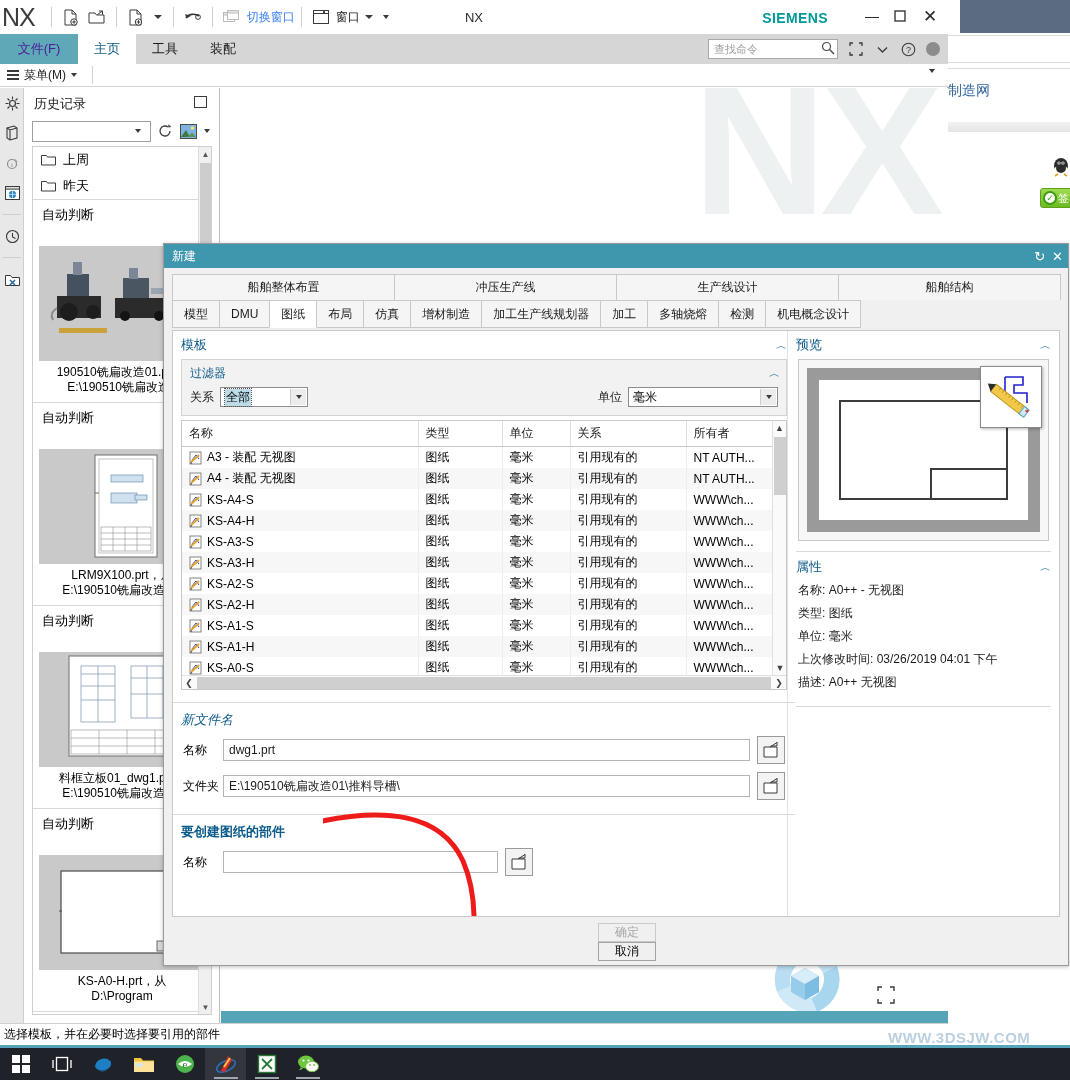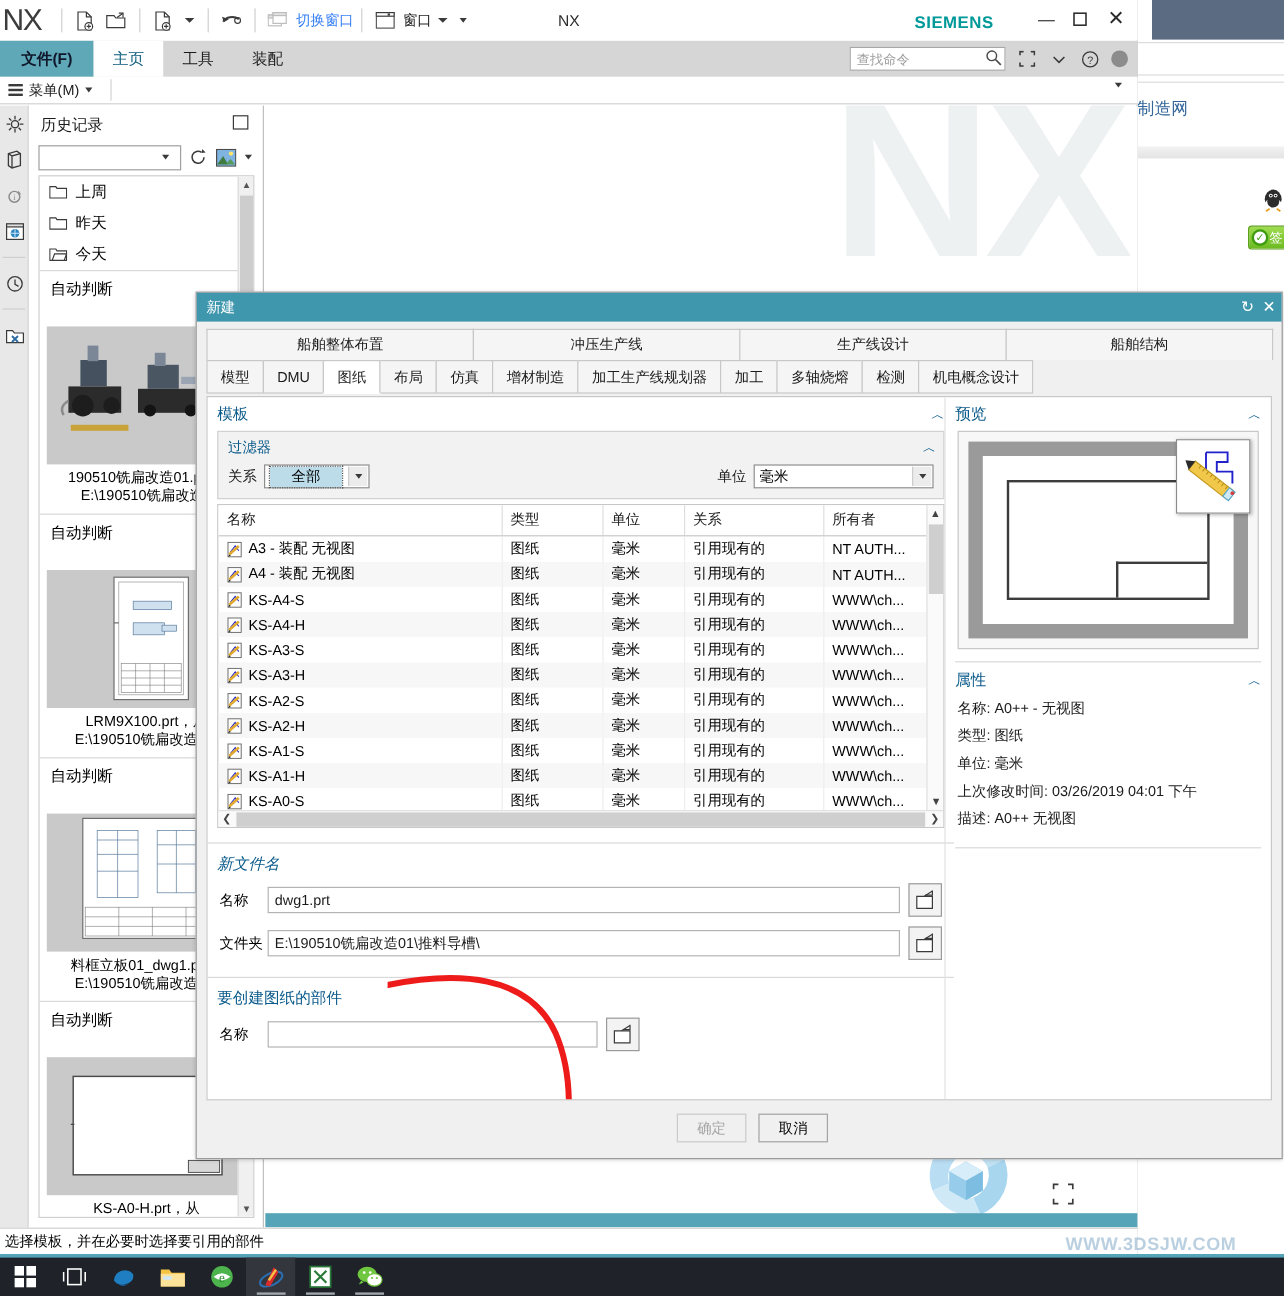--- a/index.html
+++ b/index.html
@@ -81,21 +81,21 @@
 
   
   .ribbon-tabs {
     position: absolute; left: 0; top: 34px; width: 948px; height: 30px;
     background: #d6d6d6; display: flex; align-items: stretch;
   }
   .rtab {
     display: flex; align-items: center; justify-content: center;
     padding: 0 16px; font-size: 13px; color: #1b1b1b; height: 30px;
   }
-  .rtab.file { background: #5fa8b8; color: #0f172a; min-width: 78px; font-weight: bold; }
+  .rtab.file { background: #5fa8b8; color: #4c1d95; min-width: 78px; }
   .rtab.active { background: #ffffff; color: #0a5a7a; }
   .ribbon-right { position: absolute; right: 0; top: 0; height: 30px; display: flex; align-items: center; }
   .searchbox {
     width: 130px; height: 20px; background: #ffffff; border: 1px solid #a8a8a8;
     display: flex; align-items: center; padding: 0 2px 0 5px; font-size: 11px; color: #9d9d9d;
     margin-right: 6px;
   }
   .searchbox .ph { flex: 1; }
   .rb-ico { width: 24px; height: 24px; display: flex; align-items: center; justify-content: center; margin-right: 2px; }
   .acct-dot { width: 14px; height: 14px; border-radius: 50%; background: #8c8c8c; margin: 0 8px 0 4px; }
@@ -221,21 +221,21 @@
   .lbl { font-size: 12px; color: #1b1b1b; margin-right: 6px; }
   .sel {
     height: 20px; border: 1px solid #8d8d8d; background: #ffffff;
     display: flex; align-items: center; font-size: 12px; padding-left: 4px; position: relative;
   }
   .sel .arrowbox {
     position: absolute; right: 1px; top: 1px; bottom: 1px; width: 16px; background: #ececec;
     border-left: 1px solid #cdcdcd; display: flex; align-items: center; justify-content: center;
   }
   .sel.highlight { background: #ffffff; }
-  .sel.highlight .val { background: #bcdcea; outline: 1px dotted #555; padding: 0 18px; }
+  .sel.highlight .val { background: #bcdcea; outline: 1px dotted #555; padding: 0 1px; }
 
   table.tmpl { width: 100%; border-collapse: collapse; table-layout: fixed; font-size: 12px; }
   table.tmpl th {
     text-align: left; font-weight: normal; background: #ffffff; color: #1b1b1b;
     border-bottom: 1px solid #c8c8c8; border-right: 1px solid #dedede;
     padding: 4px 0 4px 7px; height: 22px;
   }
   table.tmpl td {
     border-right: 1px solid #ededed; padding: 2px 0 2px 7px; height: 20px; white-space: nowrap; overflow: hidden;
   }
@@ -267,21 +267,21 @@
   .nf-lbl { width: 40px; font-size: 12px; }
   .nf-input {
     flex: 1; height: 22px; border: 1px solid #b4b4b4; background: #ffffff;
     display: flex; align-items: center; padding-left: 5px; font-size: 12px; color: #1b1b1b;
   }
   .browse-btn {
     width: 28px; height: 28px; border: 1px solid #9a9a9a; background: #f3f3f3; margin-left: 7px;
     display: flex; align-items: center; justify-content: center;
   }
 
-  .dlg-footer { position: absolute; left: 20px; right: 8px; bottom: 8px; height: 34px; display: flex; align-items: center; justify-content: center; }
+  .dlg-footer { position: absolute; left: 20px; right: 8px; bottom: 8px; height: 34px; display: flex; align-items: center; justify-content: flex-start; flex-direction: column; }
   .dbtn {
     width: 58px; height: 24px; border: 1px solid #a3a3a3; background: #f0f0f0; font-size: 12px;
     display: flex; align-items: center; justify-content: center; margin-left: 10px;
   }
   .dbtn.disabled { color: #a6a6a6; background: #f0f0f0; border-color: #cacaca; }
 
   
   .redmark { position: absolute; left: 150px; top: 420px; width: 450px; height: 400px; pointer-events: none; }
 
   
@@ -522,29 +522,20 @@
           </span>
           <span>上周</span>
         </div>
         <div class="tree-row">
           <span class="folder-ico">
             <svg width="15" height="12" viewBox="0 0 15 12">
                 <path d="M0.5 1.5h5l1 1.5h8v8h-14z" fill="#fff" stroke="#3a3a3a"></path>
               </svg>
           </span>
           <span>昨天</span>
-        </div>
-        <div class="tree-row">
-          <span class="folder-ico">
-            <svg width="15" height="12" viewBox="0 0 15 12">
-                <path d="M0.5 1.5h5l1 1.5h8v8h-14z" fill="#fff" stroke="#3a3a3a"></path>
-                <path d="M2.5 11 L4.5 5.5 h10 L12.5 11z" fill="#fff" stroke="#3a3a3a"></path>
-              </svg>
-          </span>
-          <span>今天</span>
         </div>
 
         <div class="hist-card">
           <div class="hist-head">自动判断</div>
           <div class="hist-thumb">
             <svg width="168" height="115" viewBox="0 0 168 115">
               <rect x="18" y="50" width="44" height="22" fill="#2b2b2b"></rect>
               <rect x="28" y="28" width="22" height="22" fill="#45515e"></rect>
               <rect x="34" y="16" width="9" height="13" fill="#7b8696"></rect>
               <circle cx="30" cy="66" r="9" fill="#1d1d1d"></circle>
@@ -983,21 +974,21 @@
             <svg width="18" height="18" viewBox="0 0 18 18">
                 <path d="M2 6h13v10H2z" fill="#fff" stroke="#3a3a3a"></path>
                 <path d="M9 5 L15 5 L15 1" fill="none" stroke="#3a3a3a"></path>
                 <path d="M8 6 L15 1.5" stroke="#3a3a3a"></path>
               </svg>
           </div>
         </div>
 
         <div class="hr" style="margin:10px 0 0 0;"></div>
 
-        <div class="sec-hd" style="padding-top:8px;">
+        <div class="sec-hd" style="padding-top:8px;font-weight:bold;">
           <span>要创建图纸的部件</span>
         </div>
         <div class="nf-row">
           <span class="nf-lbl">名称</span>
           <div class="nf-input" style="flex:none;width:275px;">
             <span></span>
           </div>
           <div class="browse-btn">
             <svg width="18" height="18" viewBox="0 0 18 18">
                 <path d="M2 6h13v10H2z" fill="#fff" stroke="#3a3a3a"></path>

